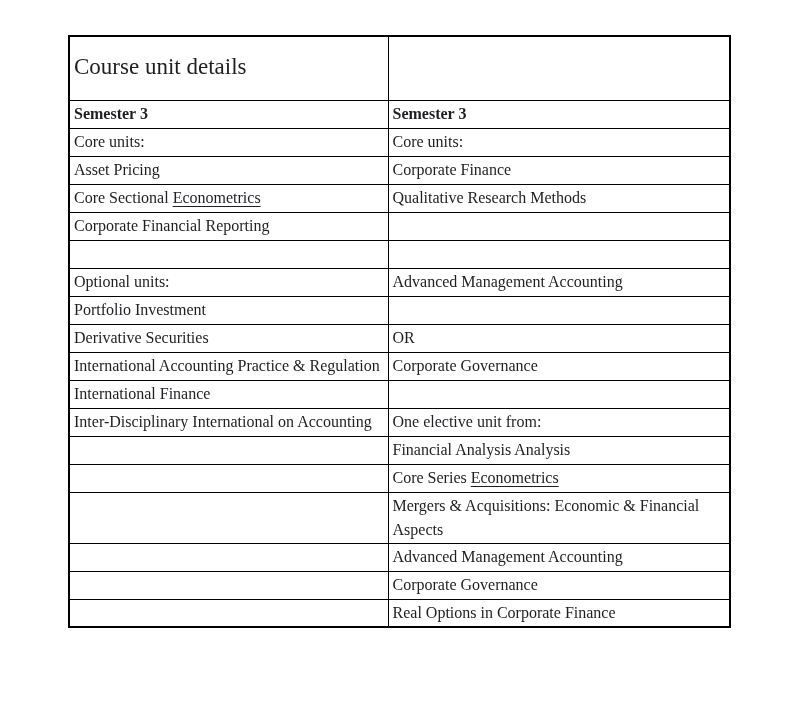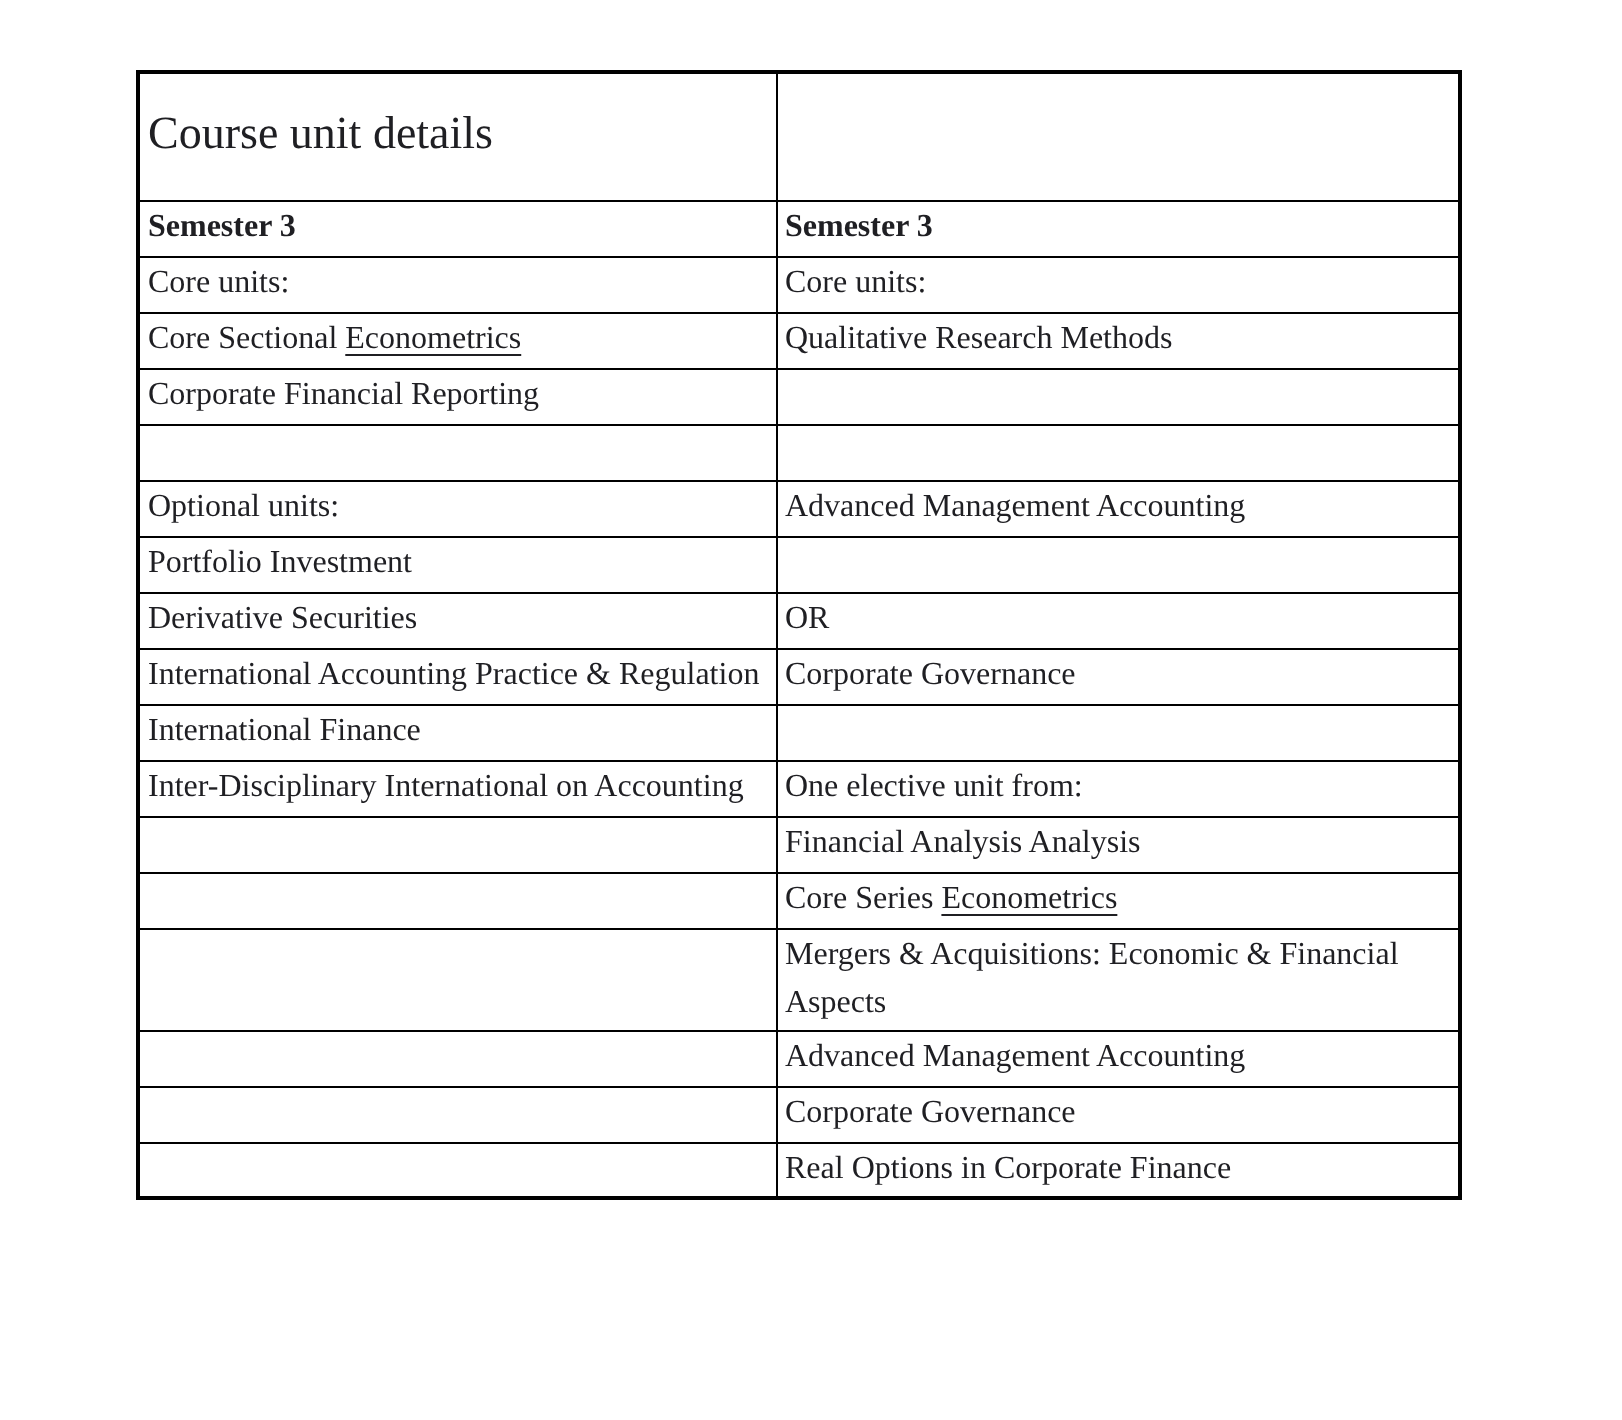--- a/index.html
+++ b/index.html
@@ -66,20 +66,24 @@
     <tr class="header-row">
       <td><span>Semester 3</span></td>
       <td><span>Semester 3</span></td>
     </tr>
 
     <tr>
       <td><span>Core units:</span></td>
       <td><span>Core units:</span></td>
     </tr>
 
+    <tr>
+      <td><span>Asset Pricing</span></td>
+      <td><span>Corporate Finance</span></td>
+    </tr>
 
     <tr>
       <td><span>Core Sectional </span><span class="misspelled">Econometrics</span></td>
       <td><span>Qualitative Research Methods</span></td>
     </tr>
 
     <tr>
       <td><span>Corporate Financial Reporting</span></td>
       <td><span></span></td>
     </tr>

